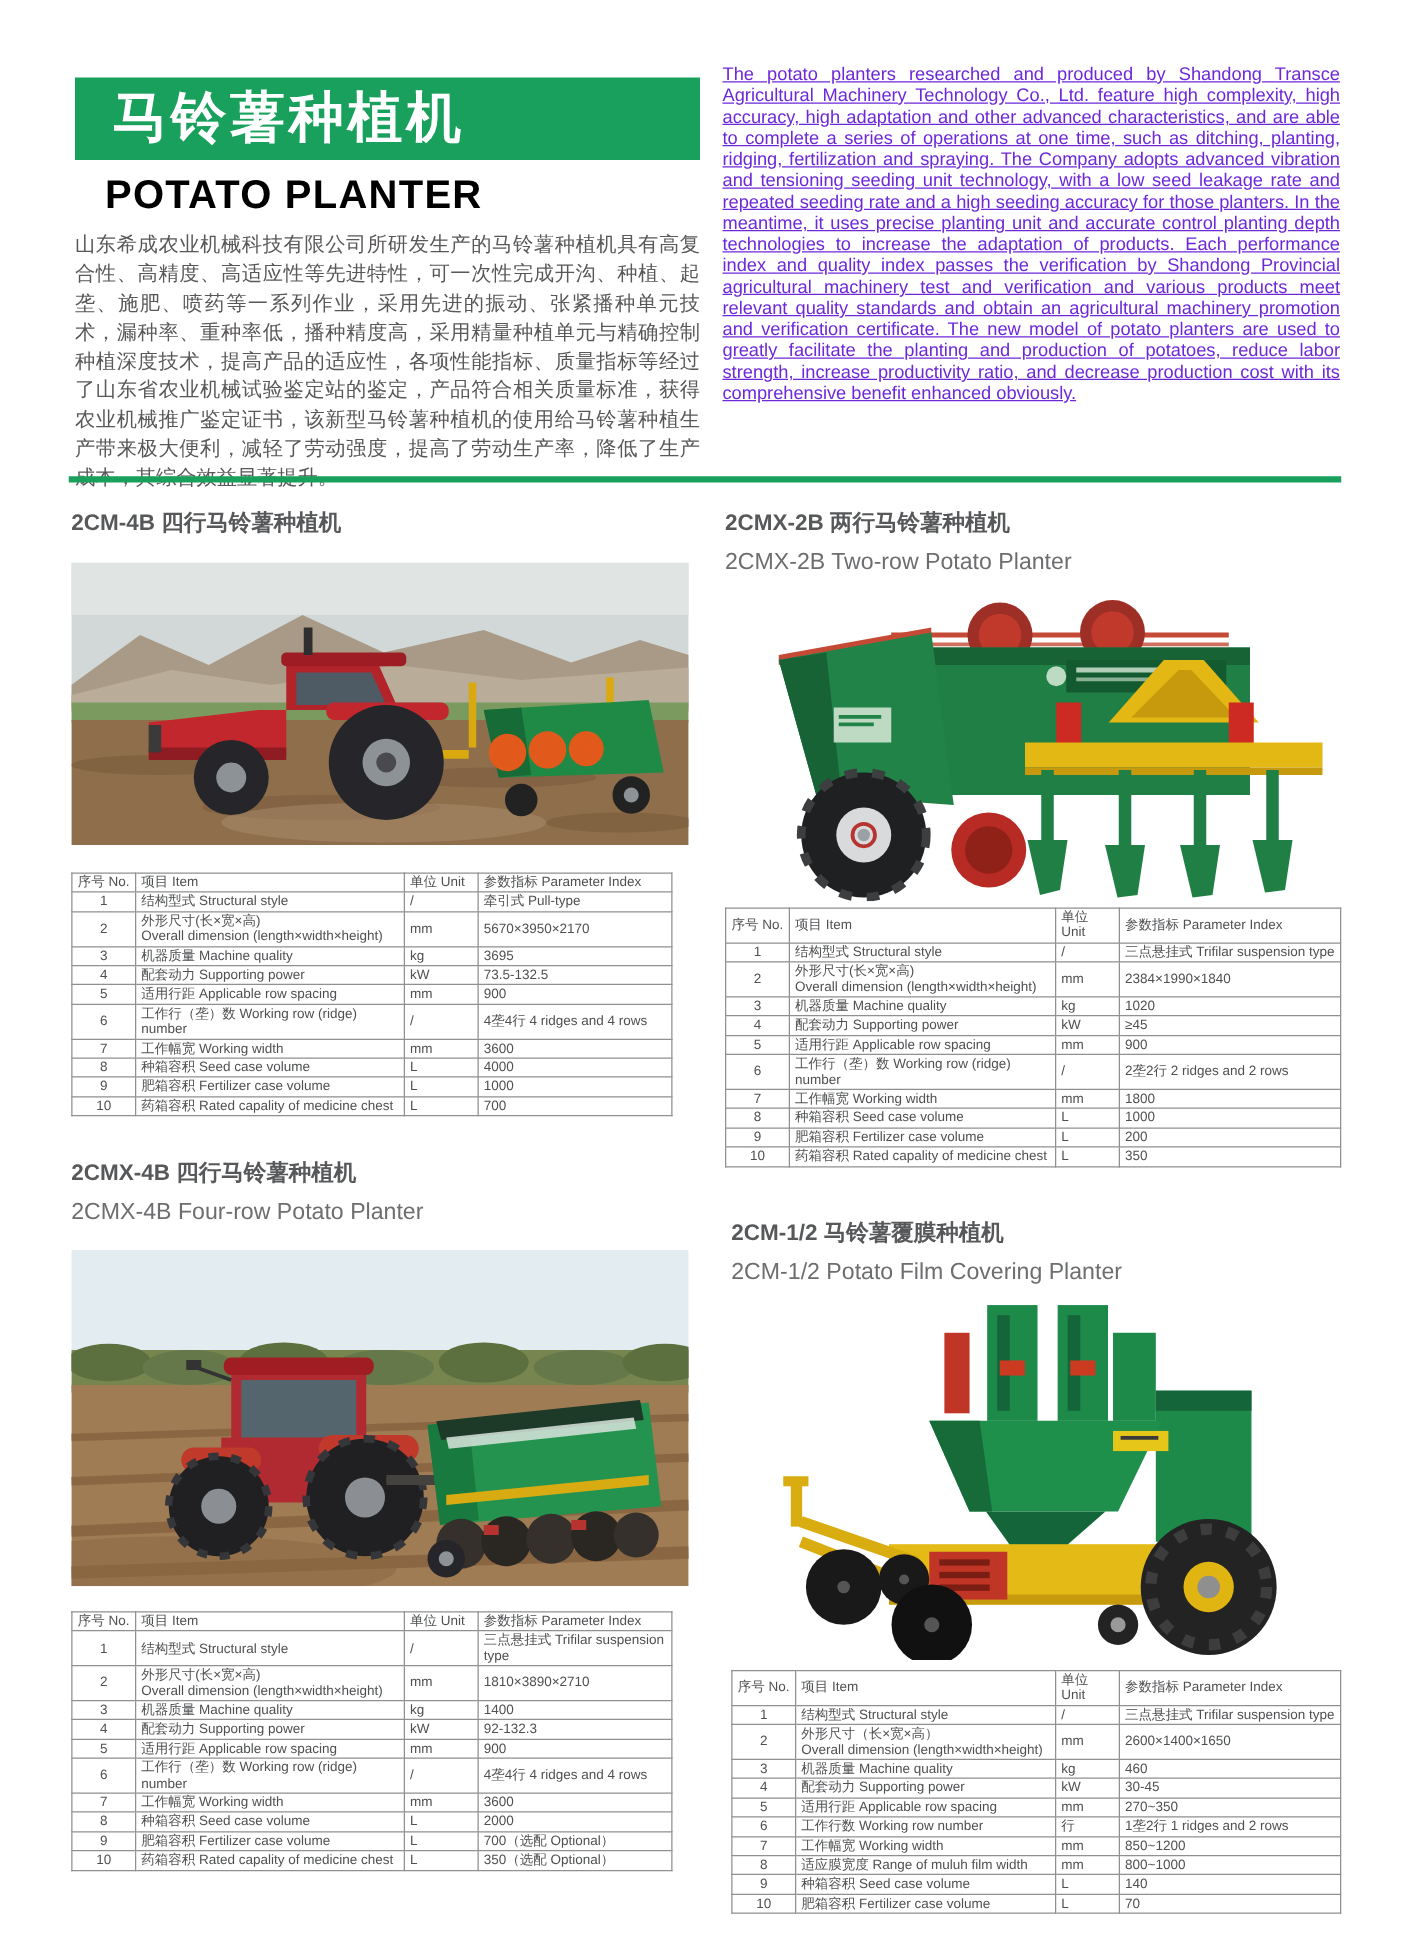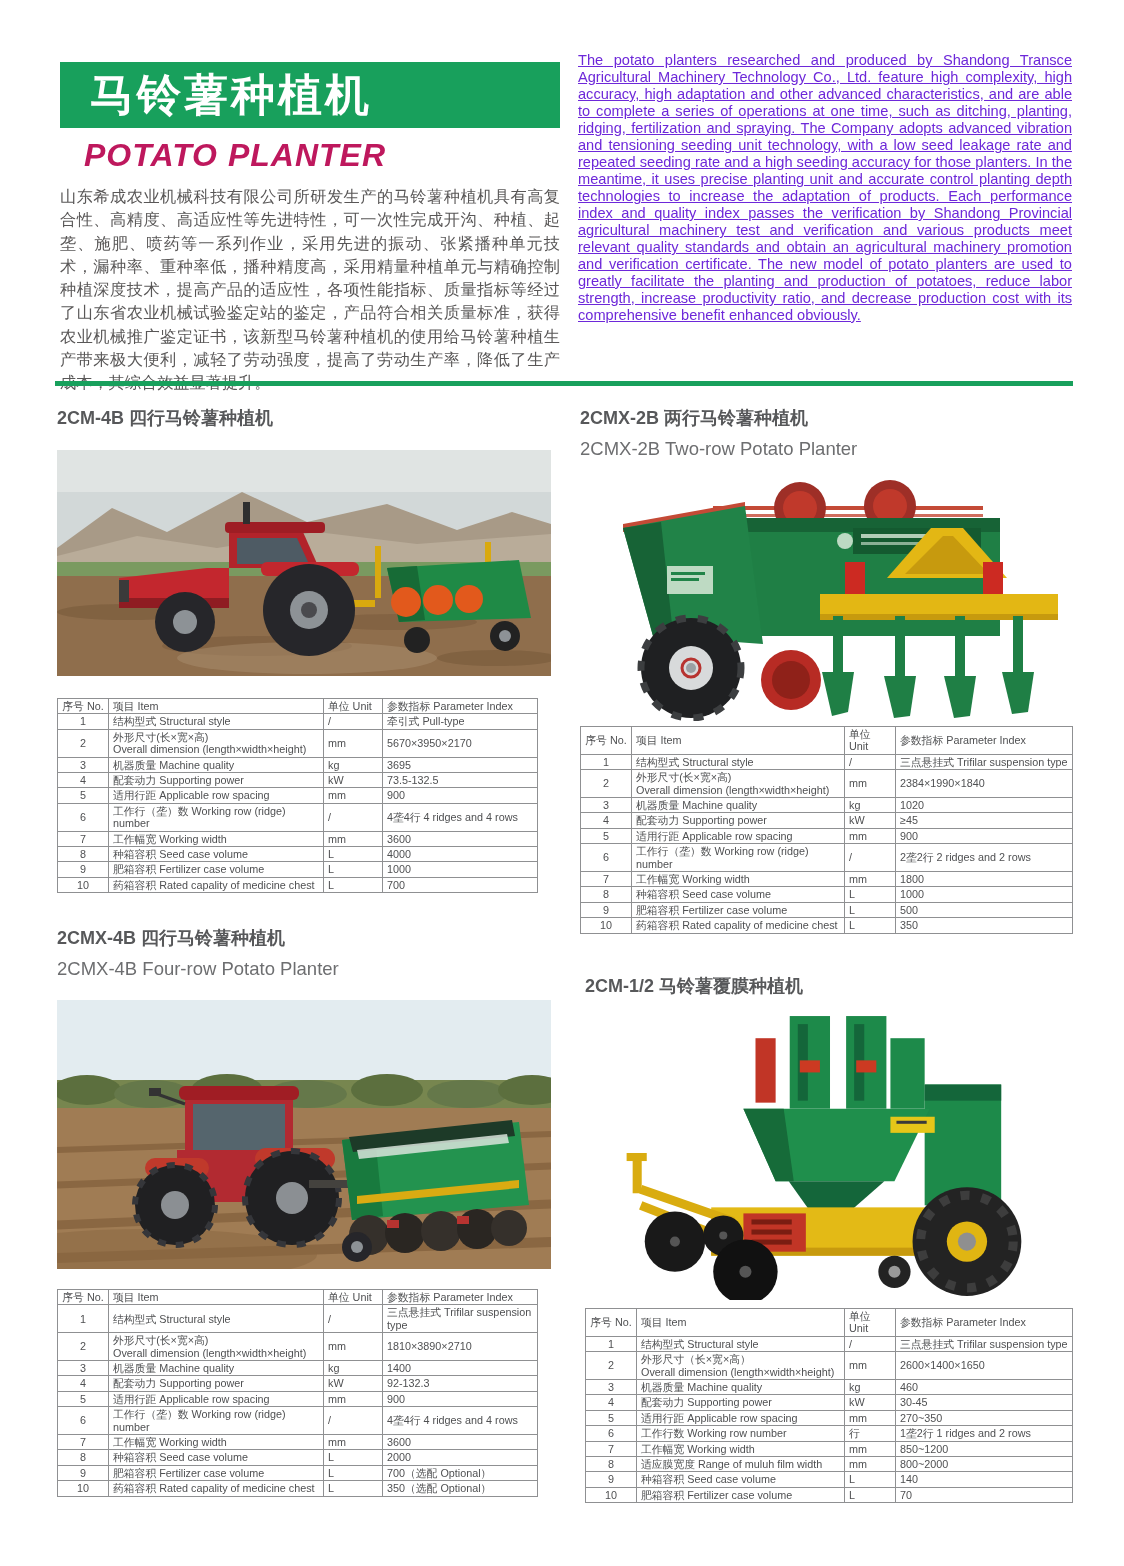--- a/index.html
+++ b/index.html
@@ -3,21 +3,21 @@
 <meta charset="utf-8">
 <style>
   html,body{margin:0;padding:0;background:#ffffff;}
   body{font-family:"Liberation Sans","DejaVu Sans",sans-serif;}
   .page{position:relative;width:1124px;height:1566px;background:#fff;overflow:hidden;}
 
   
   .hdr-left{position:absolute;left:60px;top:62px;width:500px;}
   .green-title{height:66px;background:#18A05C;color:#fff;font-size:44px;font-weight:bold;
     line-height:66px;padding-left:30px;letter-spacing:3px;box-sizing:border-box;}
-  .en-title{margin:9px 0 0 24px;color:#be185d;font-size:32px;font-weight:bold;letter-spacing:1px;font-style:italic;}
+  .en-title{margin:9px 0 0 24px;color:#000000;font-size:32px;font-weight:bold;letter-spacing:1px;}
   .intro-cn{margin-top:11px;font-size:16.2px;line-height:23.3px;color:#595757;text-align:justify;}
   .hdr-right{position:absolute;left:578px;top:52px;width:494px;font-size:14.6px;line-height:17px;
     color:#6d28d9;text-align:justify;text-decoration:underline;}
   .divider{position:absolute;left:55px;top:381px;width:1018px;height:5px;background:#18A05C;}
 
   
   .sec{position:absolute;}
   #sec1{left:57px;top:404px;width:494px;}
   #sec2{left:580px;top:404px;width:493px;}
   #sec3{left:57px;top:924px;width:494px;}
@@ -284,21 +284,21 @@
           <tr>
             <td class="c0">8</td>
             <td class="c1">种箱容积 Seed case volume</td>
             <td class="c2">L</td>
             <td class="c3">1000</td>
           </tr>
           <tr>
             <td class="c0">9</td>
             <td class="c1">肥箱容积 Fertilizer case volume</td>
             <td class="c2">L</td>
-            <td class="c3">500</td>
+            <td class="c3">200</td>
           </tr>
           <tr>
             <td class="c0">10</td>
             <td class="c1">药箱容积 Rated capality of medicine chest</td>
             <td class="c2">L</td>
             <td class="c3">350</td>
           </tr>
         </tbody>
     </table>
   </div>
@@ -426,20 +426,21 @@
             <td class="c1">药箱容积 Rated capality of medicine chest</td>
             <td class="c2">L</td>
             <td class="c3">350（选配 Optional）</td>
           </tr>
         </tbody>
     </table>
   </div>
 
   <div class="sec" id="sec4">
     <h2>2CM-1/2 马铃薯覆膜种植机</h2>
+    <div class="sub">2CM-1/2 Potato Film Covering Planter</div>
     <div class="photo">
       <svg width="488" height="292" viewBox="0 0 470 290">
         <rect x="196" y="8" width="40" height="92" fill="#1d8a4a"></rect>
         <rect x="204" y="16" width="10" height="76" fill="#14663a"></rect>
         <rect x="252" y="8" width="40" height="92" fill="#1d8a4a"></rect>
         <rect x="260" y="16" width="10" height="76" fill="#14663a"></rect>
         <rect x="206" y="52" width="20" height="12" fill="#cc3a22"></rect>
         <rect x="262" y="52" width="20" height="12" fill="#cc3a22"></rect>
         <rect x="162" y="30" width="20" height="64" fill="#c13526"></rect>
         <rect x="296" y="30" width="34" height="70" fill="#1d8a4a"></rect>
@@ -526,21 +527,21 @@
           <tr>
             <td class="c0">7</td>
             <td class="c1">工作幅宽 Working width</td>
             <td class="c2">mm</td>
             <td class="c3">850~1200</td>
           </tr>
           <tr>
             <td class="c0">8</td>
             <td class="c1">适应膜宽度 Range of muluh film width</td>
             <td class="c2">mm</td>
-            <td class="c3">800~2000</td>
+            <td class="c3">800~1000</td>
           </tr>
           <tr>
             <td class="c0">9</td>
             <td class="c1">种箱容积 Seed case volume</td>
             <td class="c2">L</td>
             <td class="c3">140</td>
           </tr>
           <tr>
             <td class="c0">10</td>
             <td class="c1">肥箱容积 Fertilizer case volume</td>

